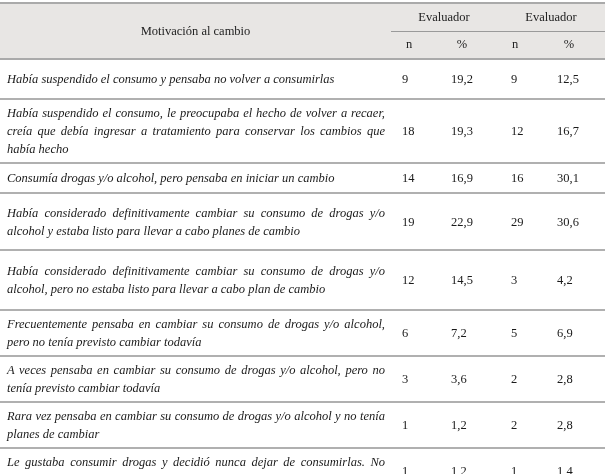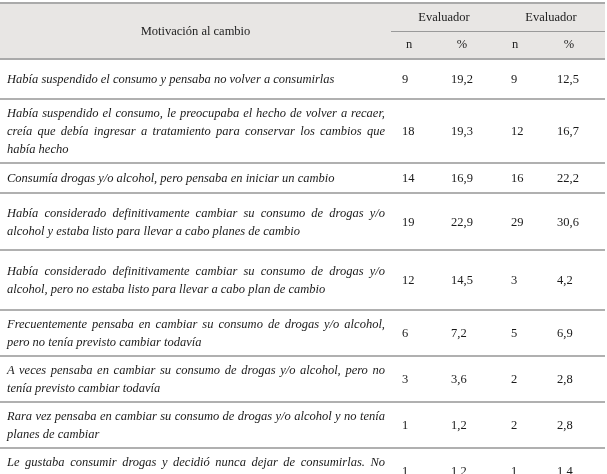--- a/index.html
+++ b/index.html
@@ -71,21 +71,21 @@
       <td class="num n1">18</td>
       <td class="num p1">19,3</td>
       <td class="num n2">12</td>
       <td class="num p2">16,7</td>
     </tr>
     <tr class="r3">
       <td class="desc">Consumía drogas y/o alcohol, pero pensaba en iniciar un cambio</td>
       <td class="num n1">14</td>
       <td class="num p1">16,9</td>
       <td class="num n2">16</td>
-      <td class="num p2">22,2</td>
+      <td class="num p2">30,1</td>
     </tr>
     <tr class="r4">
       <td class="desc">Había considerado definitivamente cambiar su consumo de drogas y/o alcohol y estaba listo para llevar a cabo planes de cambio</td>
       <td class="num n1">19</td>
       <td class="num p1">22,9</td>
       <td class="num n2">29</td>
       <td class="num p2">30,6</td>
     </tr>
     <tr class="r5">
       <td class="desc">Había considerado definitivamente cambiar su consumo de drogas y/o alcohol, pero no estaba listo para llevar a cabo plan de cambio</td>

